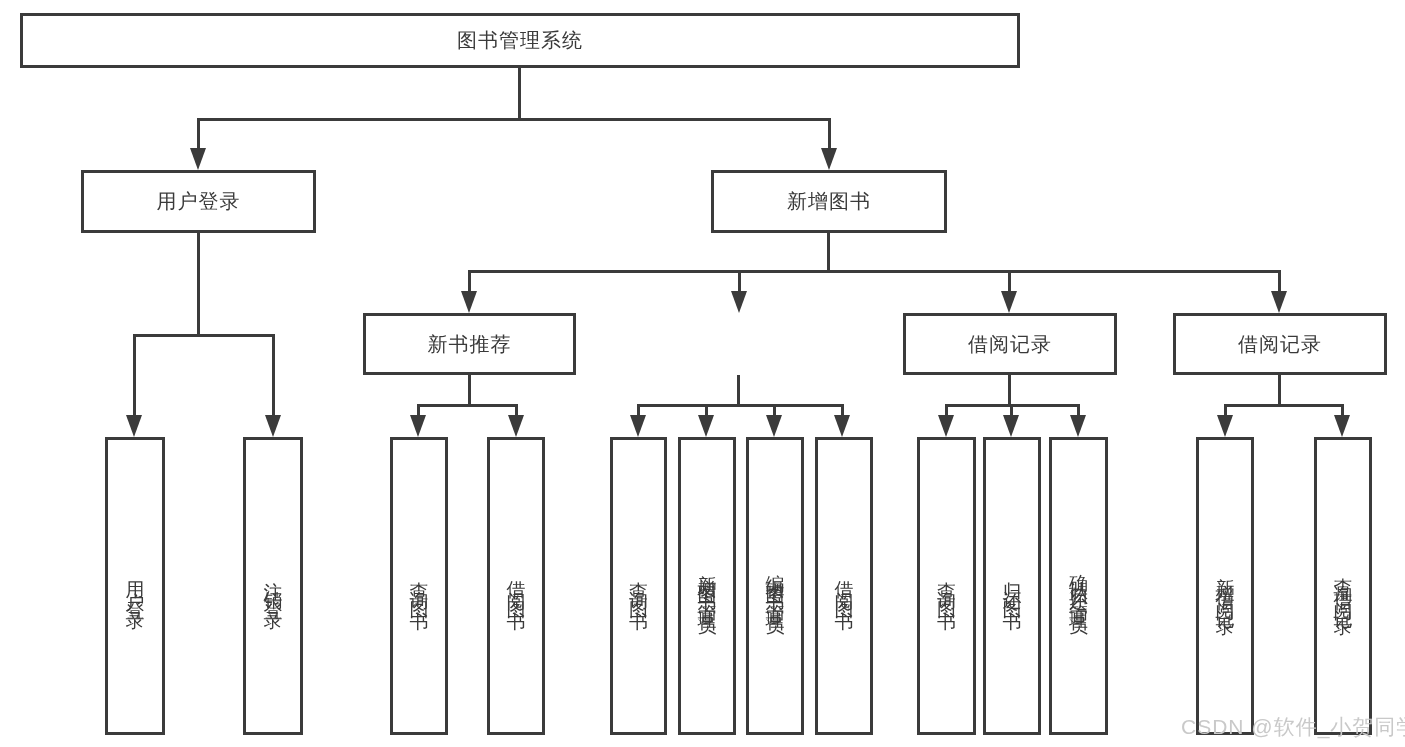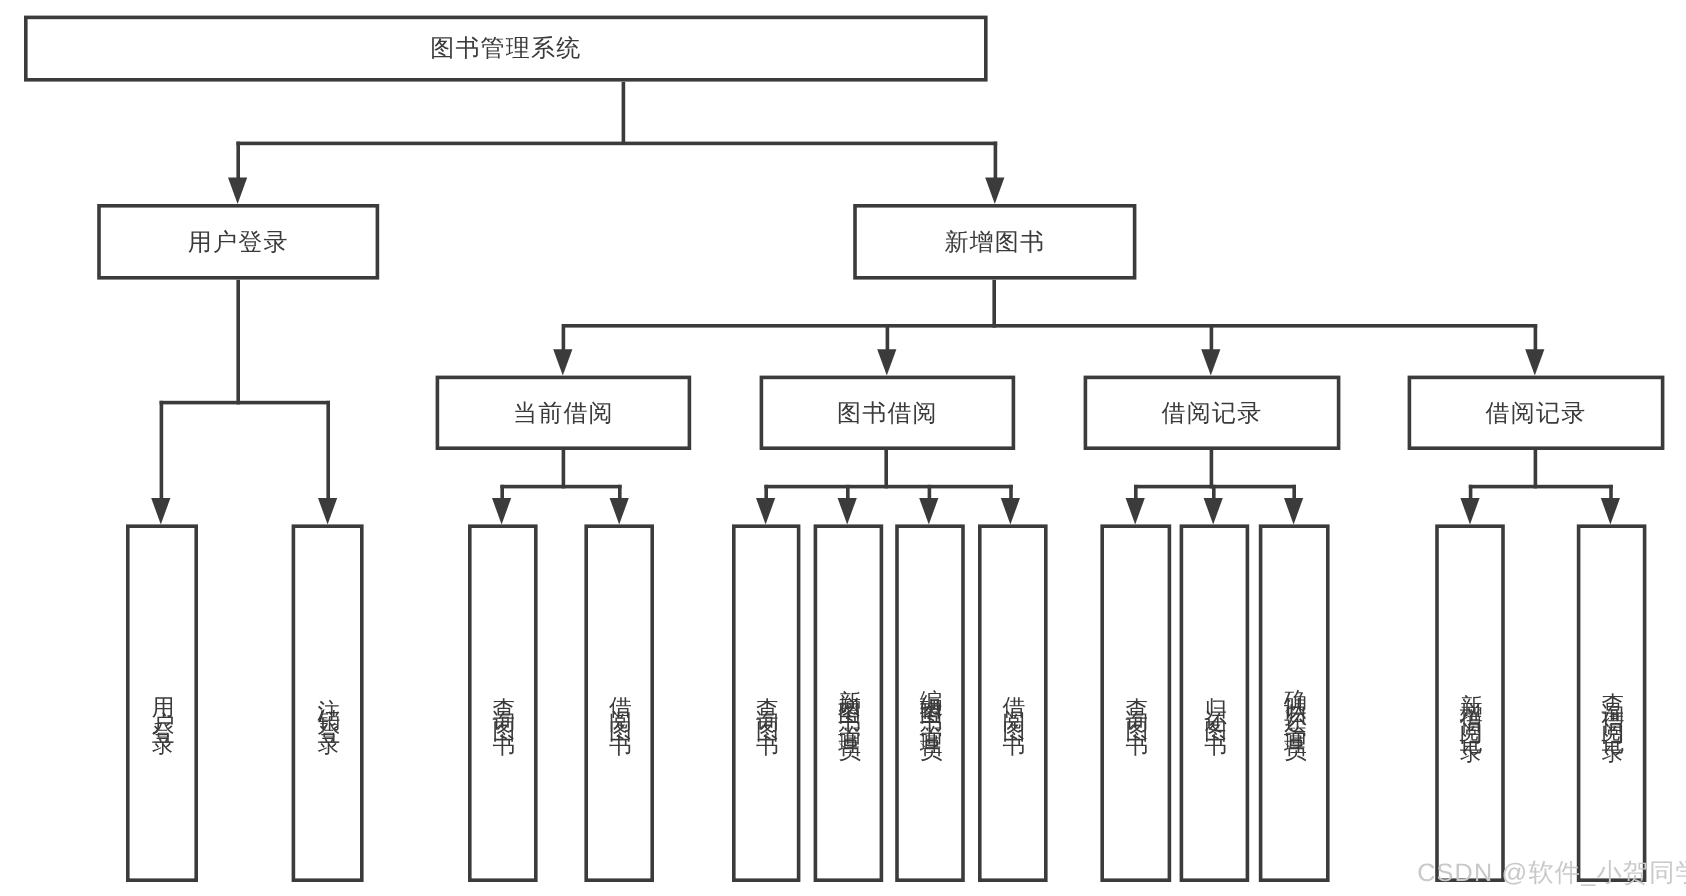--- a/index.html
+++ b/index.html
@@ -72,21 +72,21 @@
     letter-spacing: 1px;
     white-space: nowrap;
     z-index: 5;
   }
 </style>
 </head>
 <body>
 
 <div class="canvas">
 
-  <div class="node" style="left:20px; top:13px; width:803px; height:55px;">
+  <div class="node" style="left:20px; top:13px; width:1000px; height:55px;">
     <span>图书管理系统</span>
   </div>
 
   <div class="vline" style="left:518px; top:68px; height:52px;"></div>
   <div class="hline" style="left:197px; top:118px; width:634px;"></div>
   <div class="vline" style="left:197px; top:118px; height:32px;"></div>
   <div class="arrowhead" style="left:190px; top:148px;"></div>
   <div class="vline" style="left:828px; top:118px; height:32px;"></div>
   <div class="arrowhead" style="left:821px; top:148px;"></div>
 
@@ -109,24 +109,21 @@
   <div class="vline" style="left:468px; top:270px; height:22px;"></div>
   <div class="arrowhead" style="left:461px; top:291px;"></div>
   <div class="vline" style="left:738px; top:270px; height:22px;"></div>
   <div class="arrowhead" style="left:731px; top:291px;"></div>
   <div class="vline" style="left:1008px; top:270px; height:22px;"></div>
   <div class="arrowhead" style="left:1001px; top:291px;"></div>
   <div class="vline" style="left:1278px; top:270px; height:22px;"></div>
   <div class="arrowhead" style="left:1271px; top:291px;"></div>
 
   <div class="node" style="left:363px; top:313px; width:213px; height:62px;">
-    <span>当前借阅</span>
-  </div>
-  <div class="node" style="left:633px; top:313px; width:213px; height:62px;">
-    <span>图书借阅</span>
+    <span>新书推荐</span>
   </div>
   <div class="node" style="left:903px; top:313px; width:214px; height:62px;">
     <span>借阅记录</span>
   </div>
   <div class="node" style="left:1173px; top:313px; width:214px; height:62px;">
     <span>借阅记录</span>
   </div>
 
   <div class="vline" style="left:468px; top:375px; height:32px;"></div>
   <div class="hline" style="left:417px; top:404px; width:101px;"></div>

